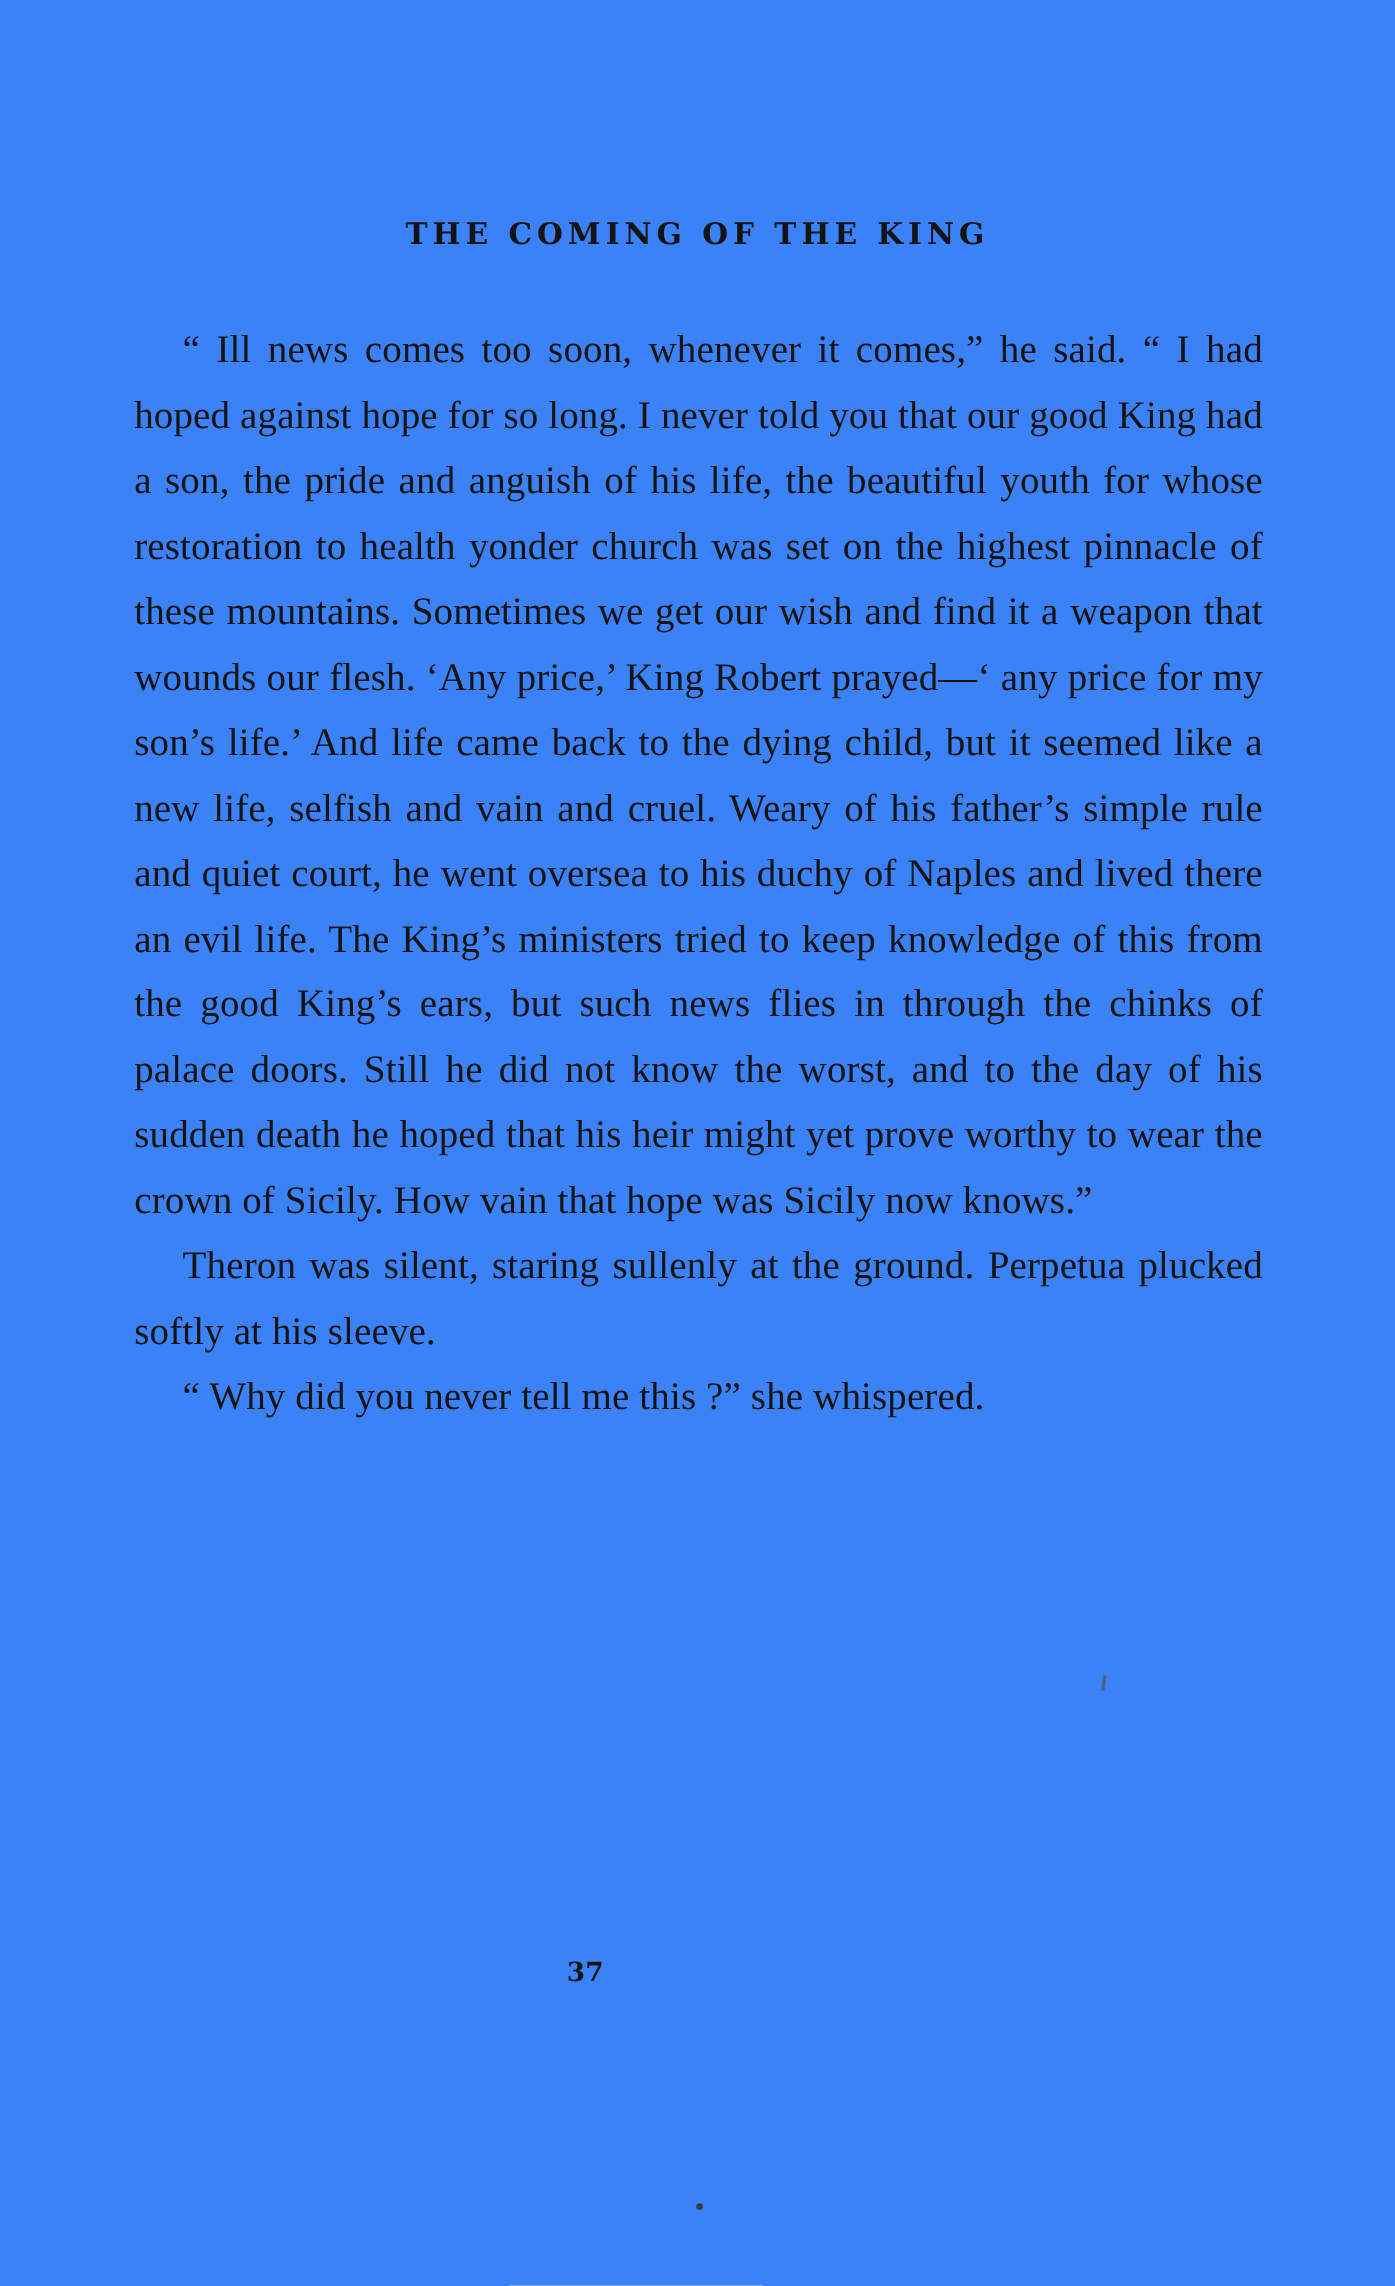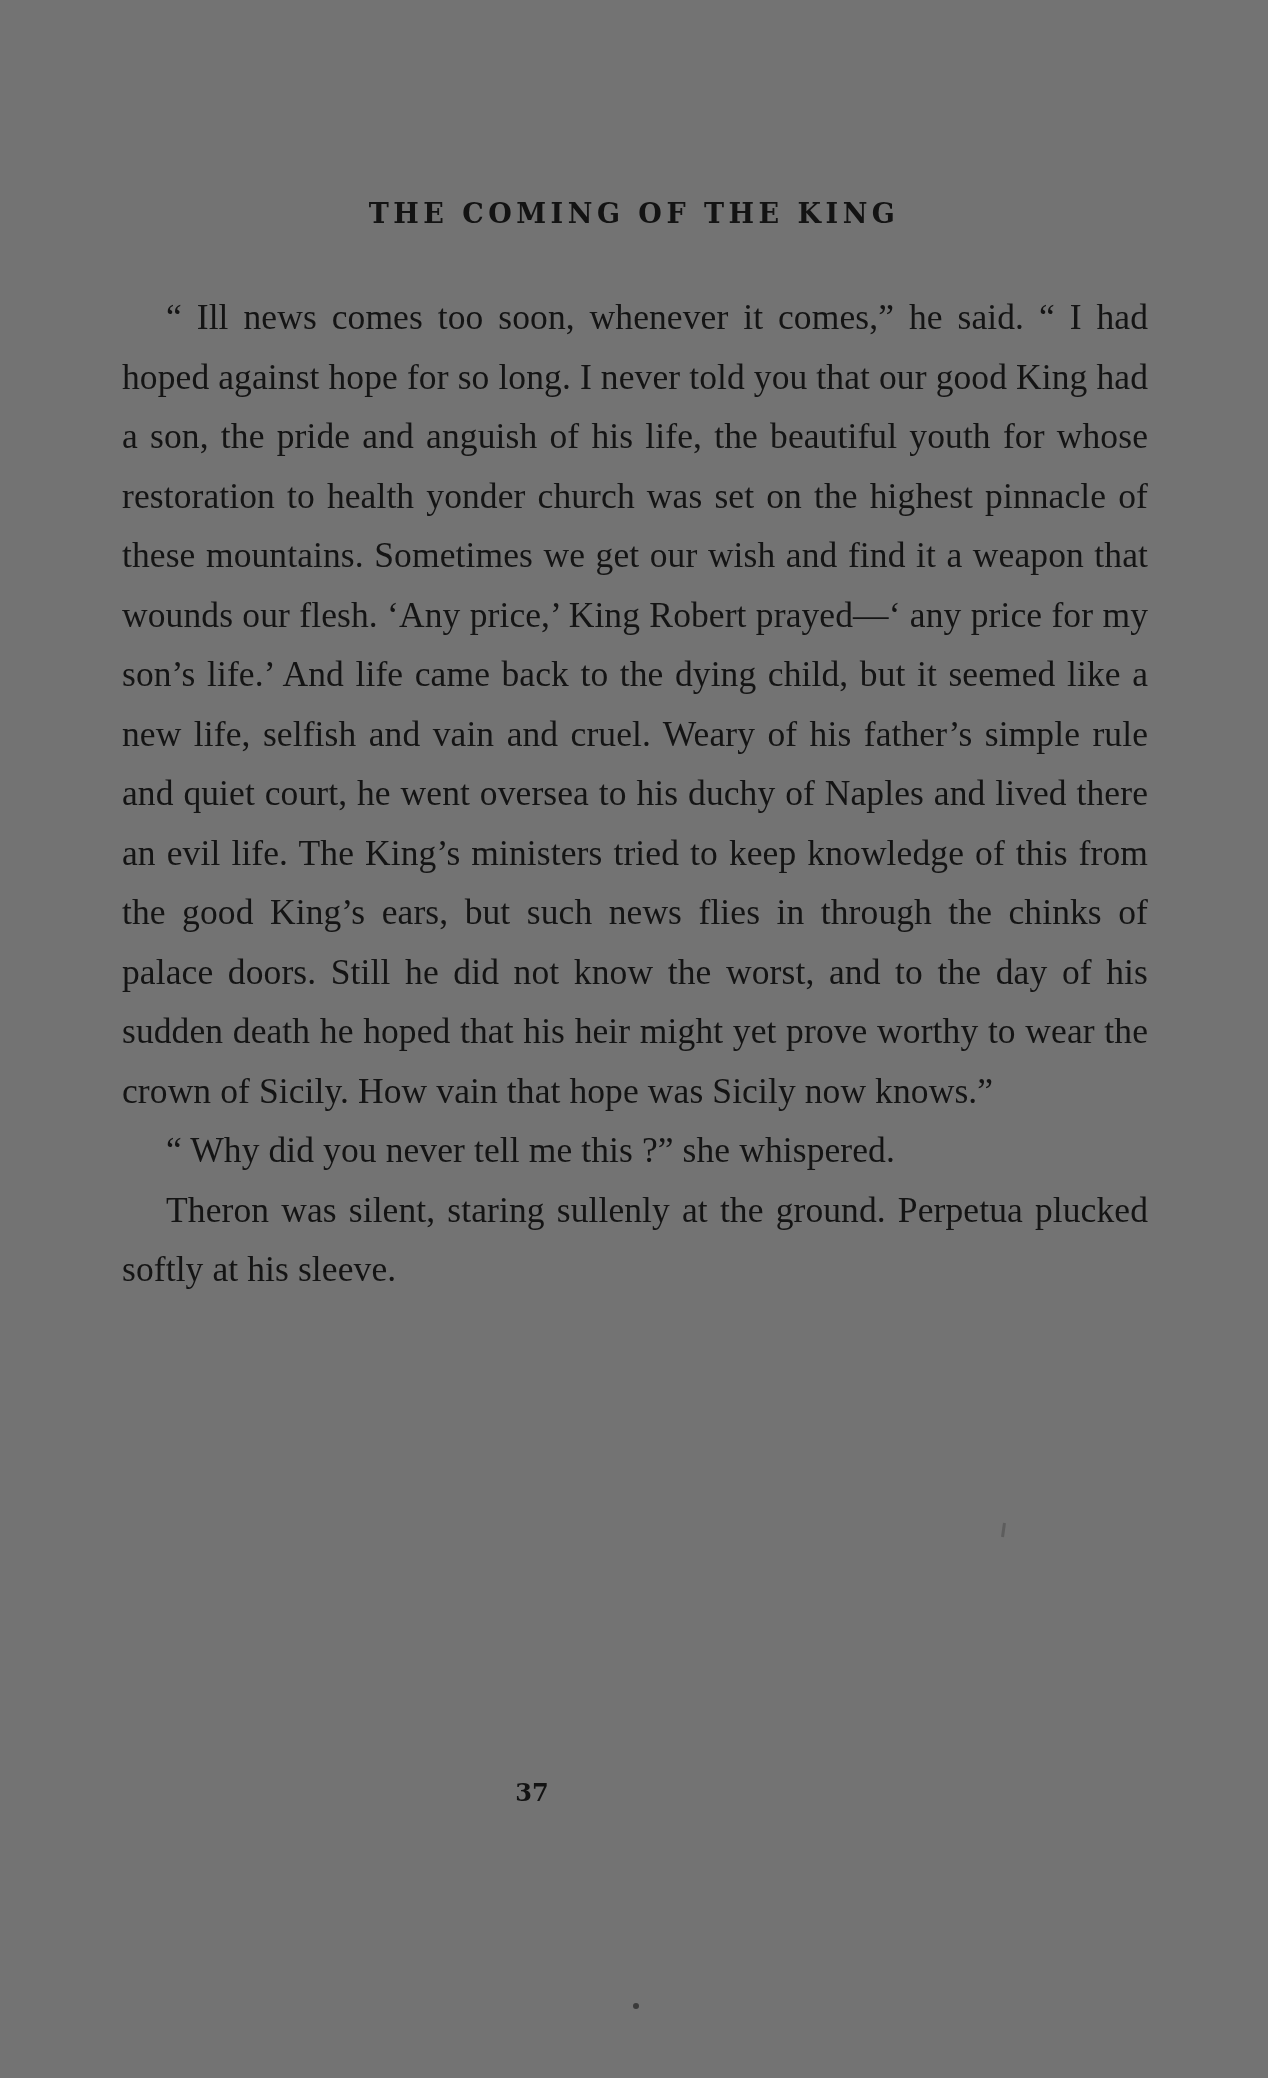--- a/index.html
+++ b/index.html
@@ -13,21 +13,21 @@
     position: relative;
     font-family: "Liberation Serif", serif;
     color: #1a1a1a;
   }
   .page {
     position: absolute;
     left: 0;
     top: 0;
     width: 1268px;
     height: 2078px;
-    background: #737373;
+    background: #3b82f6;
   }
   .running-head {
     position: absolute;
     left: 0;
     top: 198px;
     width: 1268px;
     text-align: center;
     font-family: "DejaVu Serif", serif;
     font-weight: 700;
     font-size: 27px;
@@ -86,22 +86,22 @@
 </style>
 </head>
 <body>
 
 <div class="page">
 
   <div class="running-head">THE COMING OF THE KING</div>
 
   <div class="textblock">
     <p class="para indent">“ Ill news comes too soon, whenever it comes,” he said. “ I had hoped against hope for so long.  I never told you that our good King had a son, the pride and anguish of his life, the beautiful youth for whose restoration to health yonder church was set on the highest pinnacle of these mountains.  Sometimes we get our wish and find it a weapon that wounds our flesh.  ‘Any price,’ King Robert prayed—‘ any price for my son’s life.’ And life came back to the dying child, but it seemed like a new life, selfish and vain and cruel. Weary of his father’s simple rule and quiet court, he went oversea to his duchy of Naples and lived there an evil life.  The King’s ministers tried to keep knowledge of this from the good King’s ears, but such news flies in through the chinks of palace doors.  Still he did not know the worst, and to the day of his sudden death he hoped that his heir might yet prove worthy to wear the crown of Sicily.  How vain that hope was Sicily now knows.”</p>
+    <p class="para indent">Theron was silent, staring sullenly at the ground.  Perpetua plucked softly at his sleeve.</p>
     <p class="para indent">“ Why did you never tell me this ?” she whispered.</p>
-    <p class="para indent">Theron was silent, staring sullenly at the ground.  Perpetua plucked softly at his sleeve.</p>
   </div>
 
   <div class="stray-mark"></div>
 
   <div class="folio">37</div>
 
   <div class="footdot"></div>
 
 </div>
 

